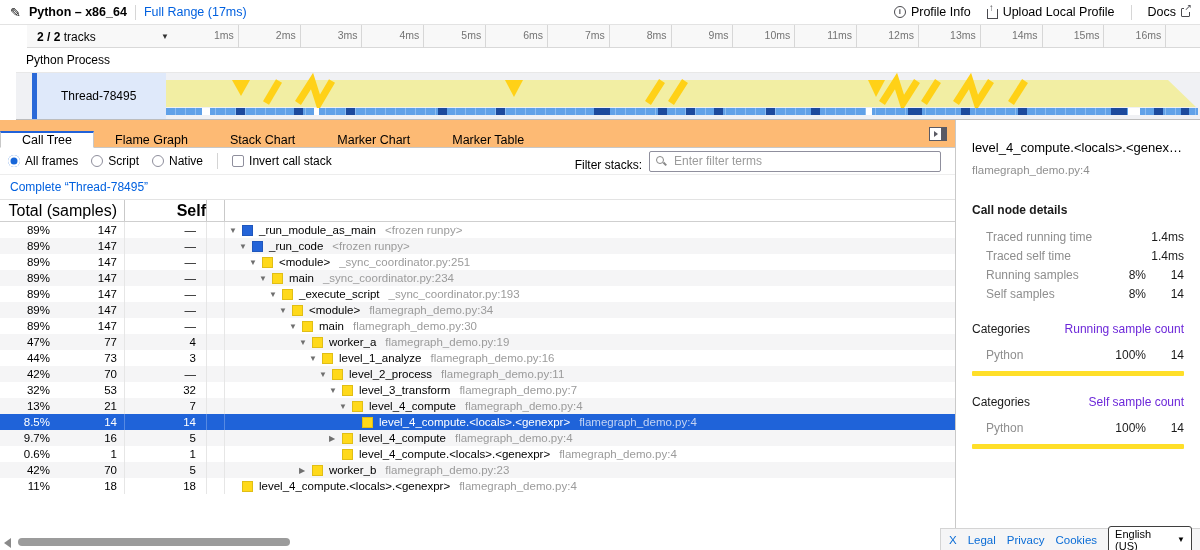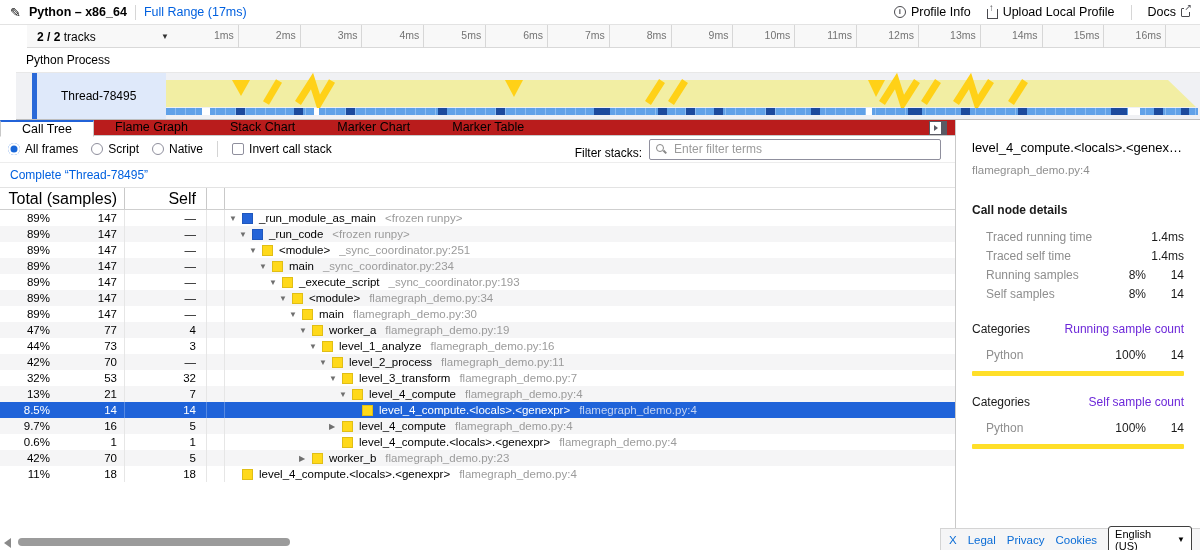--- a/index.html
+++ b/index.html
@@ -39,21 +39,21 @@
   .t-label { position:absolute; left:21px; top:0; width:129px; height:46px; background:#dfe9fa; display:flex; align-items:center; padding-left:24px; font-size:12px; }
   .t-graph { position:absolute; left:150px; top:0; width:1035px; height:46px; }
   .t-scroll { position:absolute; left:1185px; top:0; width:15px; height:46px; background:#f0f0f0; border-left:1px solid #dedede; }
 
   
   .main { position:absolute; left:0; top:120px; width:1200px; height:430px; display:flex; }
   .left-panel { width:955px; display:flex; flex-direction:column; position:relative; background:#fff; }
   .sidebar { width:245px; background:#fff; border-left:1px solid #c9c9c9; padding:14px 16px; font-size:12px; position:relative; }
 
   
-  .tabbar { height:16px; display:flex; align-items:flex-start; border-bottom:1px solid #c8c8c8; background:#b91c1c; }
+  .tabbar { height:28px; display:flex; align-items:flex-end; border-bottom:1px solid #c8c8c8; background:#fdba74; }
   .tab { padding:0 21px; display:flex; align-items:center; font-size:12.5px; cursor:pointer; color:#000; }
   .tab.active { background:#fff; border:1px solid #c8c8c8; border-bottom:1px solid #fff; border-top:2px solid #2162d8; margin-bottom:-1px; }
   .panel-toggle { margin-left:auto; margin-right:8px; align-self:center; cursor:pointer; display:flex; }
 
   
   .settings { height:27px; display:flex; align-items:center; padding:0 8px; font-size:12px; gap:7px; border-bottom:1px solid #ededed; }
   .radio { width:12px; height:12px; border-radius:50%; border:1px solid #8f8f9d; background:#fff; flex:none; }
   .radio.sel { border:none; background:#1766d9; box-shadow: inset 0 0 0 2px #fff, inset 0 0 0 12px #1766d9; }
   .radio.sel { background:#1766d9; box-shadow: inset 0 0 0 2.5px #fff; }
   .opt { display:flex; align-items:center; gap:5px; cursor:pointer; }
@@ -66,21 +66,21 @@
   .mag { position:absolute; left:7px; top:5px; width:8px; height:8px; border:1.5px solid #888; border-radius:50%; }
   .mag::after { content:""; position:absolute; left:6px; top:6px; width:4px; height:1.5px; background:#888; transform:rotate(45deg); }
 
   
   .crumbrow { height:25px; display:flex; align-items:center; padding-left:10px; border-bottom:1px solid #e3e3e3; font-size:12px; }
 
   
   .grid5 { display:grid; grid-template-columns:55px 70px 82px 18px 1fr; }
   .thead { height:22px; align-items:center; font-size:16px; border-bottom:1px solid #cfcfcf; }
   .th-total { grid-column:1/3; text-align:right; padding-right:7px; border-right:1px solid #c9c9c9; height:100%; display:flex; align-items:center; justify-content:flex-end; }
-  .th-self { text-align:right; padding-right:10px; border-right:1px solid #c9c9c9; height:100%; display:flex; align-items:center; justify-content:flex-end; }
+  .th-self { text-align:right; border-right:1px solid #c9c9c9; height:100%; display:flex; align-items:center; justify-content:flex-end;font-weight:bold; }
   .th-gap { border-right:1px solid #c9c9c9; height:100%; }
 
   
   .tree { flex:1; overflow:hidden; position:relative; background:#fff; }
   .trow { height:16px; font-size:11.5px; align-items:center; cursor:default; }
   .trow:nth-child(even) { background:#f5f5f6; }
   .trow .c { text-align:right; white-space:nowrap; }
   .c-pct { padding-right:5px; }
   .c-tot { padding-right:7px; border-right:1px solid #e6e6e6; height:100%; display:flex; align-items:center; justify-content:flex-end; }
   .c-self { padding-right:10px; border-right:1px solid #e6e6e6; height:100%; display:flex; align-items:center; justify-content:flex-end; }

